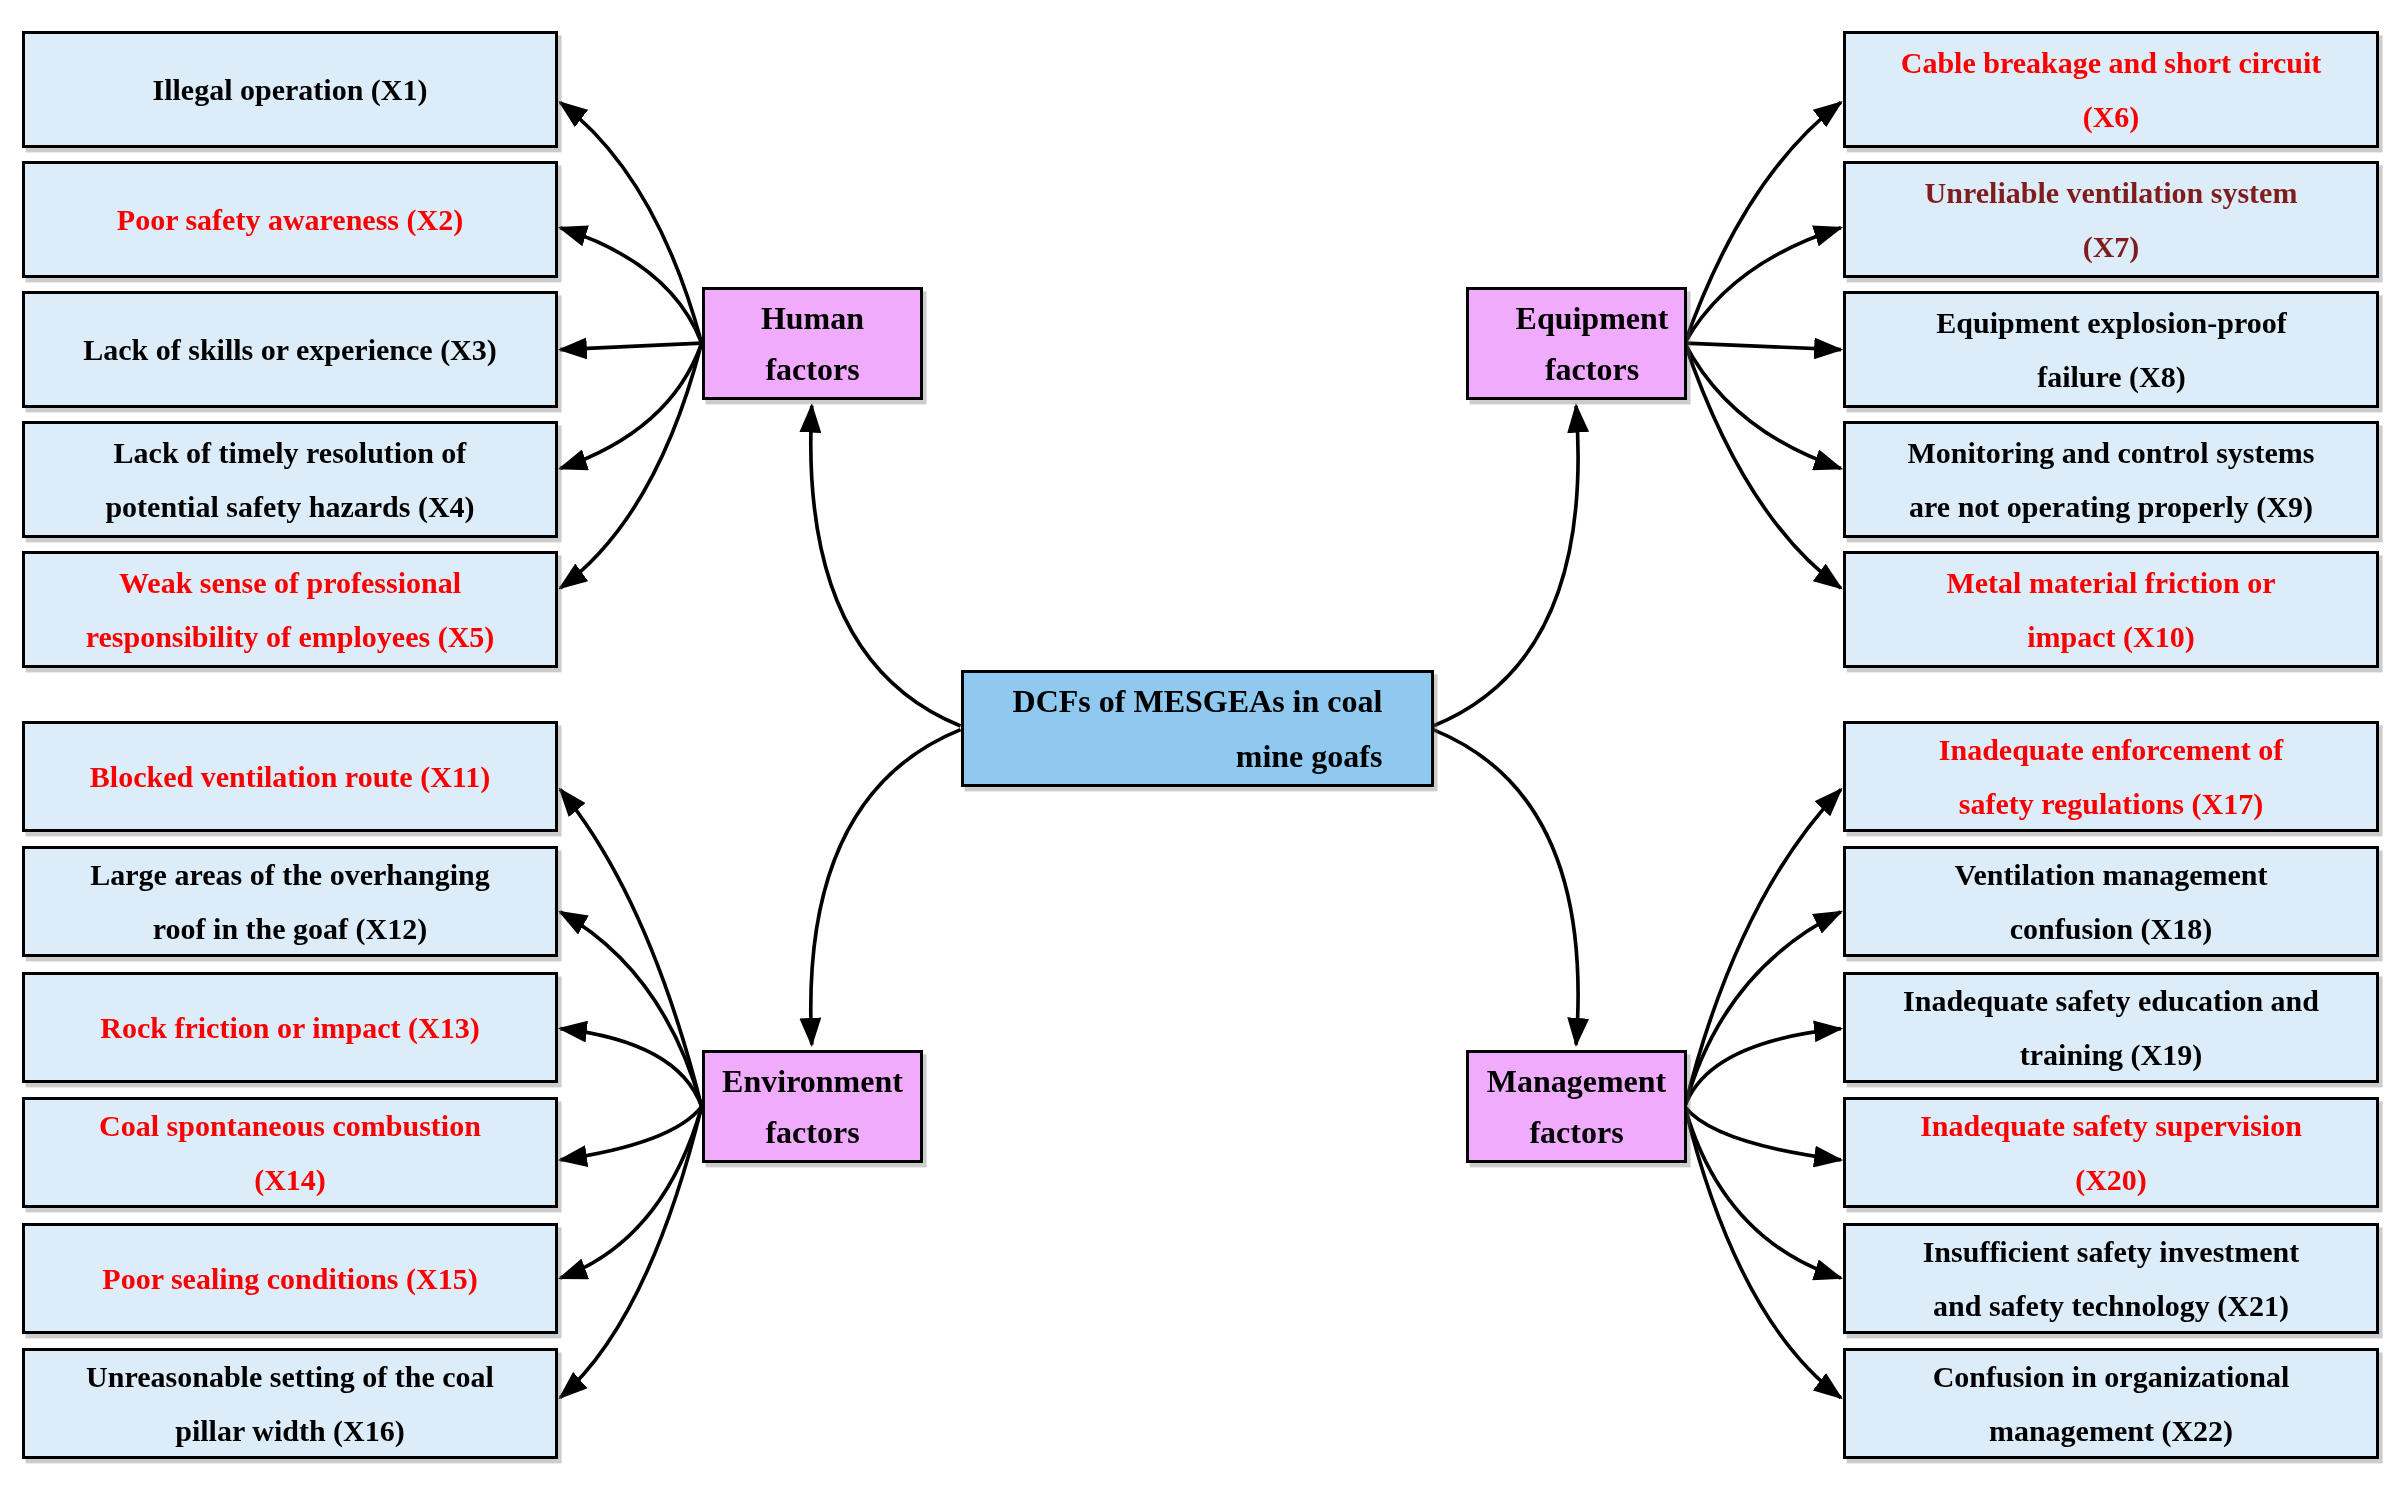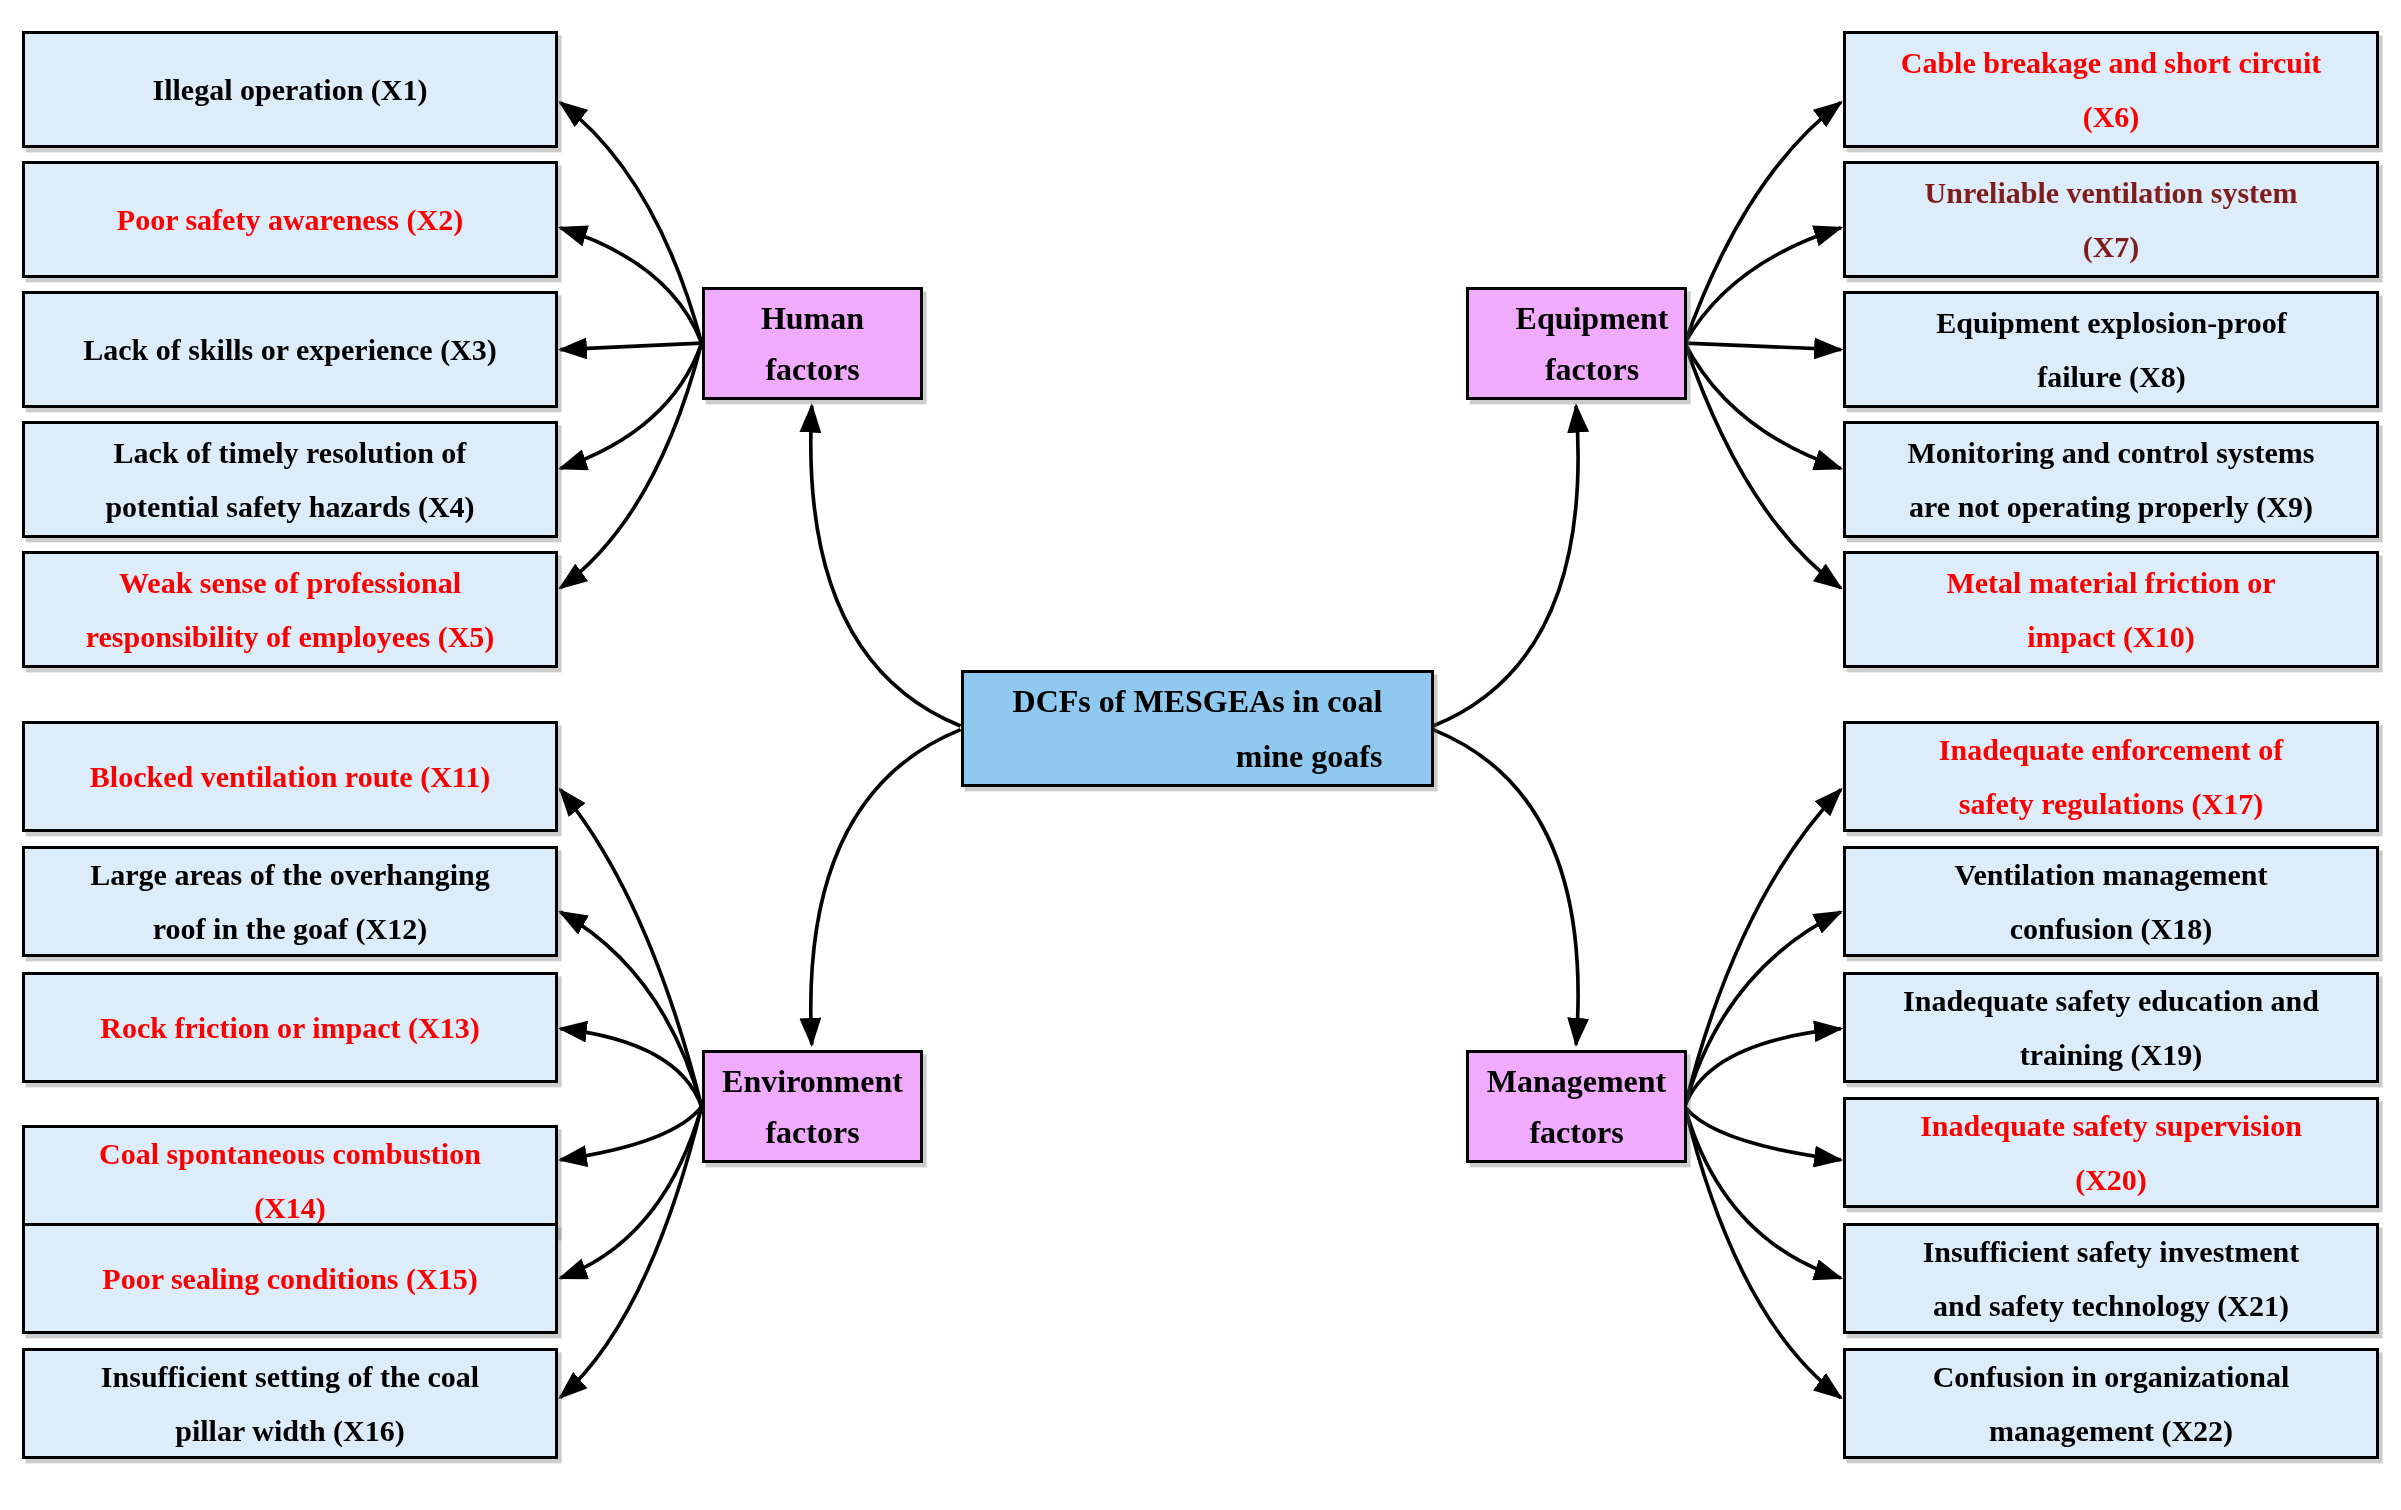--- a/index.html
+++ b/index.html
@@ -197,35 +197,35 @@
         <span class="ln">Large areas of the overhanging</span>
         <span class="ln">roof in the goaf (X12)</span>
       </div>
   </div>
   <div class="box factor left-col factor-h152" style="top: 972px; color: rgb(251, 0, 0);">
     <div>
         <span class="ln">Rock friction or impact (X13)</span>
         <span class="ln"></span>
       </div>
   </div>
-  <div class="box factor left-col factor-h152" style="top: 1097px; color: rgb(251, 0, 0); margin-top: 28px;">
+  <div class="box factor left-col factor-h152" style="top: 1097px; color: rgb(251, 0, 0);">
     <div>
         <span class="ln">Coal spontaneous combustion</span>
         <span class="ln">(X14)</span>
       </div>
   </div>
   <div class="box factor left-col factor-h152" style="top: 1223px; color: rgb(251, 0, 0);">
     <div>
         <span class="ln">Poor sealing conditions (X15)</span>
         <span class="ln"></span>
       </div>
   </div>
   <div class="box factor left-col factor-h152" style="top: 1348px; color: rgb(0, 0, 0);">
     <div>
-        <span class="ln">Insufficient setting of the coal</span>
+        <span class="ln">Unreasonable setting of the coal</span>
         <span class="ln">pillar width (X16)</span>
       </div>
   </div>
 
   <div class="box factor right-col factor-h152" style="top: 721px; color: rgb(251, 0, 0);">
     <div>
         <span class="ln">Inadequate enforcement of</span>
         <span class="ln">safety regulations (X17)</span>
       </div>
   </div>

